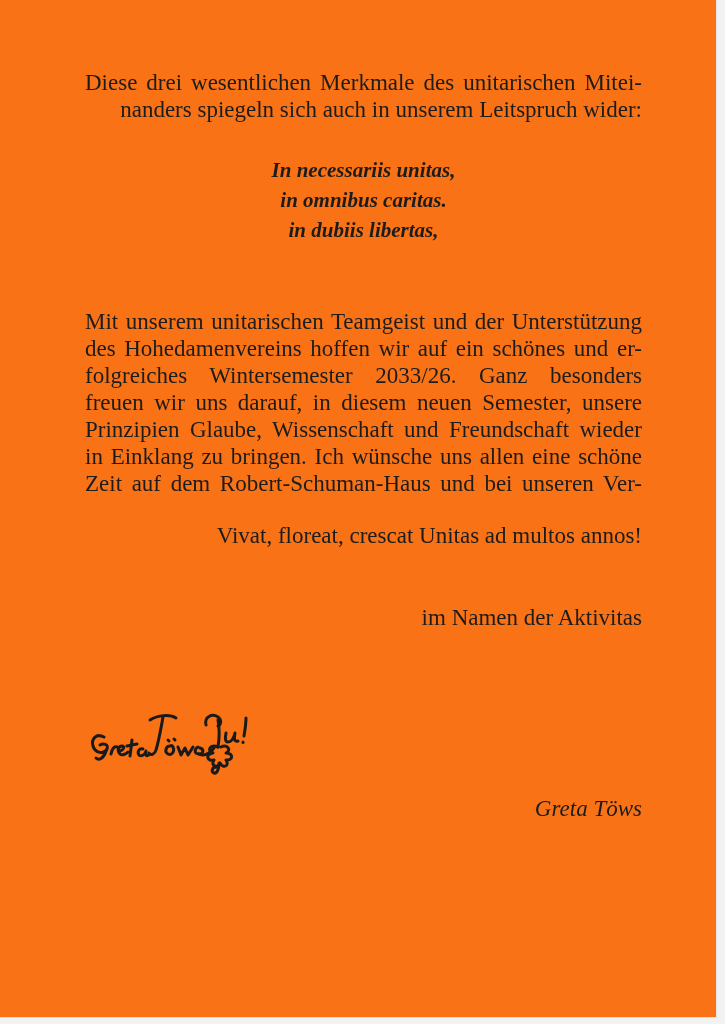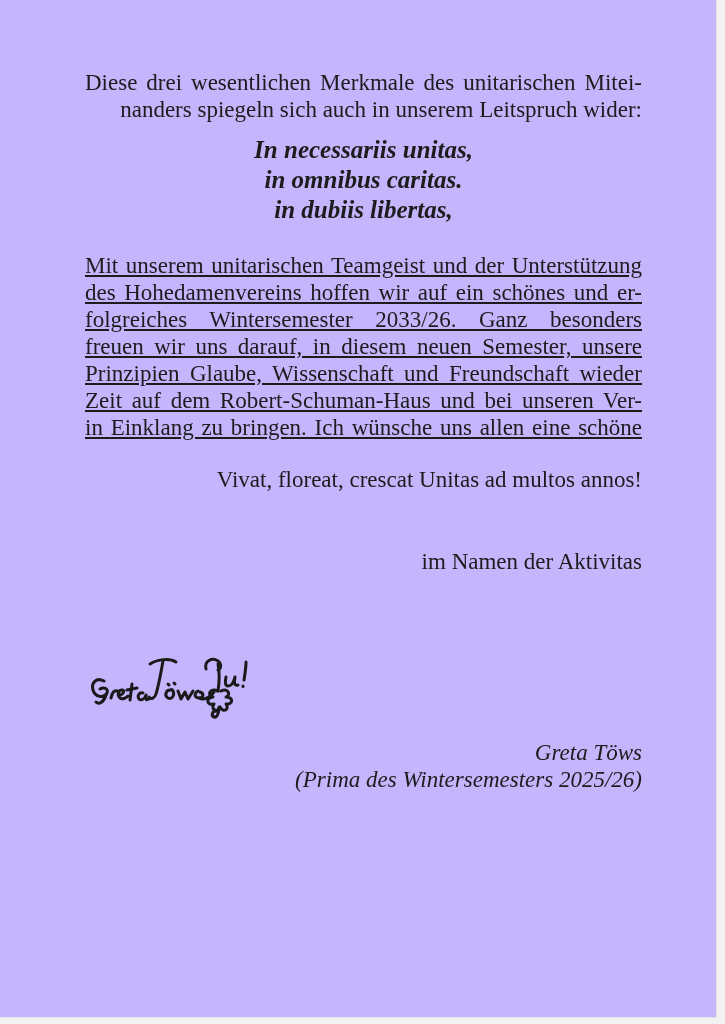--- a/index.html
+++ b/index.html
@@ -6,40 +6,40 @@
   body {
     width: 725px; height: 1024px;
     background: #f2f2f3;
     font-family: "Liberation Serif", serif;
     overflow: hidden;
     position: relative;
   }
   .page {
     position: absolute; left: 0; top: 0;
     width: 716px; height: 1017px;
-    background: #c4b5fd;
+    background: #f97316;
     border-right: 1px solid #e3e3e5;
     border-bottom: 1px solid #e3e3e5;
   }
   .content {
     position: absolute; left: 85px; top: 0;
     width: 557px;
     color: #1c1c1c;
     font-size: 23px; line-height: 27px;
   }
   .line { text-align: right; }
   .jline { text-align: justify; text-align-last: justify; }
   .intro  { margin-top: 69px; }
   .motto  {
-    margin-top: 12px;
-    font-size: 25px; line-height: 30px;
+    margin-top: 32px;
+    font-size: 21px; line-height: 30px;
     font-weight: bold; font-style: italic;
     text-align: center;
   }
-  .bodyp  { margin-top: 27px; text-decoration: underline; }
+  .bodyp  { margin-top: 63px; }
   .salute { margin-top: 25px; }
   .closing{ margin-top: 55px; }
   .sigwrap{ margin-top: 80px; height: 68px; position: relative; }
   .sigwrap svg { position: absolute; left: 3px; top: 0; }
   .signoff{ margin-top: 16px; font-style: italic; }
 </style>
 </head>
 <body>
 
 <div class="page">
@@ -55,22 +55,22 @@
       <div class="mline">in omnibus caritas.</div>
       <div class="mline">in dubiis libertas,</div>
     </div>
 
     <div class="bodyp">
       <div class="line jline">Mit unserem unitarischen Teamgeist und der Unterstützung</div>
       <div class="line jline">des Hohedamenvereins hoffen wir auf ein schönes und er-</div>
       <div class="line jline">folgreiches Wintersemester 2033/26. Ganz besonders</div>
       <div class="line jline">freuen wir uns darauf, in diesem neuen Semester, unsere</div>
       <div class="line jline">Prinzipien Glaube, Wissenschaft und Freundschaft wieder</div>
+      <div class="line jline">in Einklang zu bringen. Ich wünsche uns allen eine schöne</div>
       <div class="line jline">Zeit auf dem Robert-Schuman-Haus und bei unseren Ver-</div>
-      <div class="line jline">in Einklang zu bringen. Ich wünsche uns allen eine schöne</div>
     </div>
 
     <div class="salute line">Vivat, floreat, crescat Unitas ad multos annos!</div>
 
     <div class="closing line">im Namen der Aktivitas</div>
 
     <div class="sigwrap">
       <svg width="170" height="68" viewBox="0 0 170 68" fill="none" stroke="#1a1a1a" stroke-width="3" stroke-linecap="round" stroke-linejoin="round">
 
         <g>
@@ -103,17 +103,16 @@
 
         <g>
           <path d="M158,7 C158,13 157,19 156,25"></path>
           <path d="M155,31 L155,31.5"></path>
         </g>
       </svg>
     </div>
 
     <div class="signoff">
       <div class="line">Greta Töws</div>
-      <div class="line">(Prima des Wintersemesters 2025/26)</div>
     </div>
 
   </div>
 </div>
 
 </body></html>

